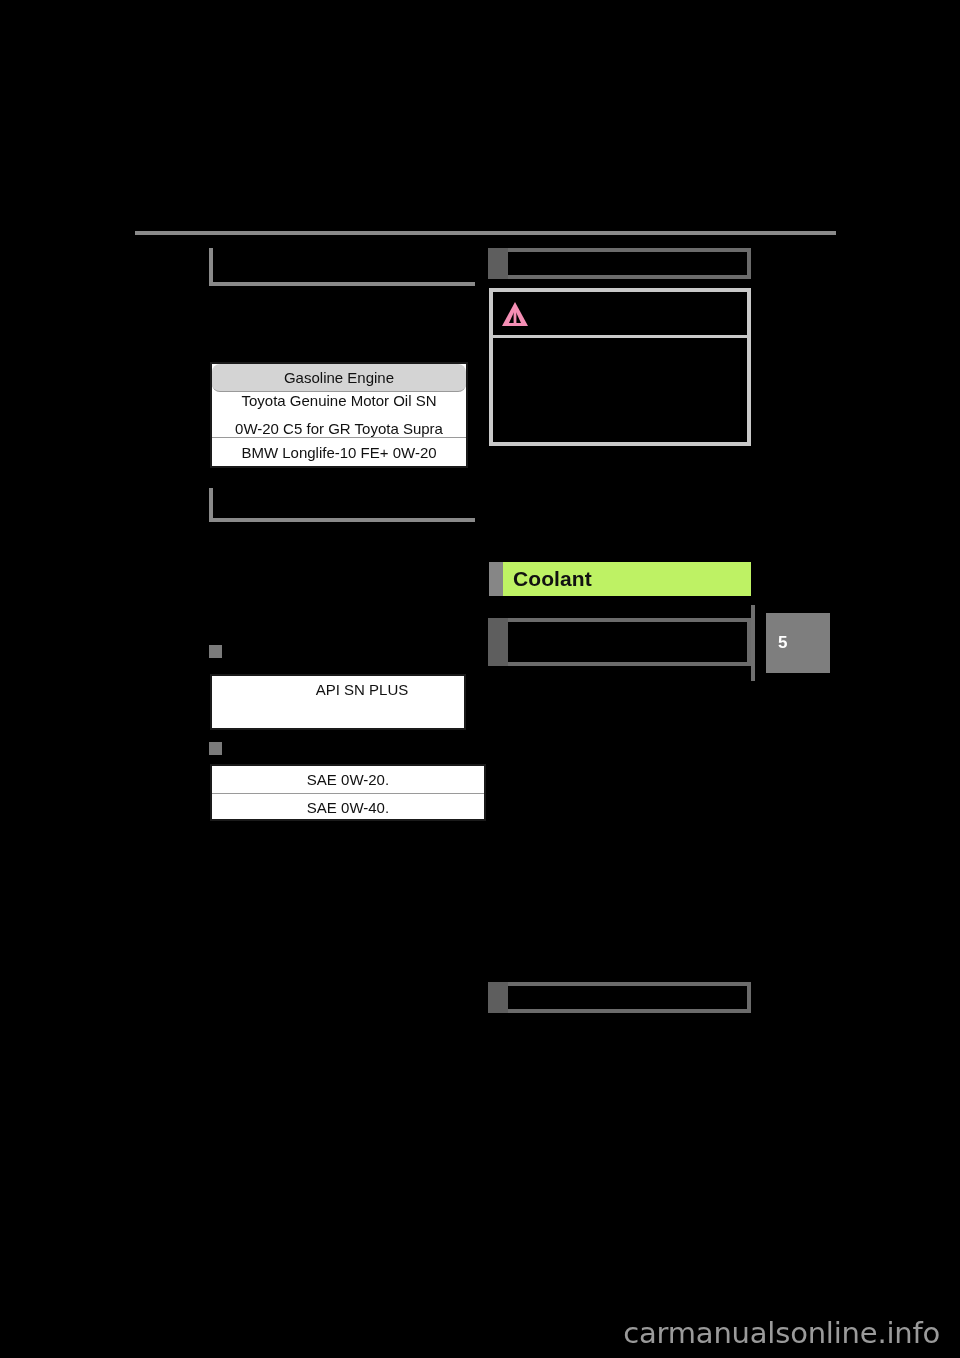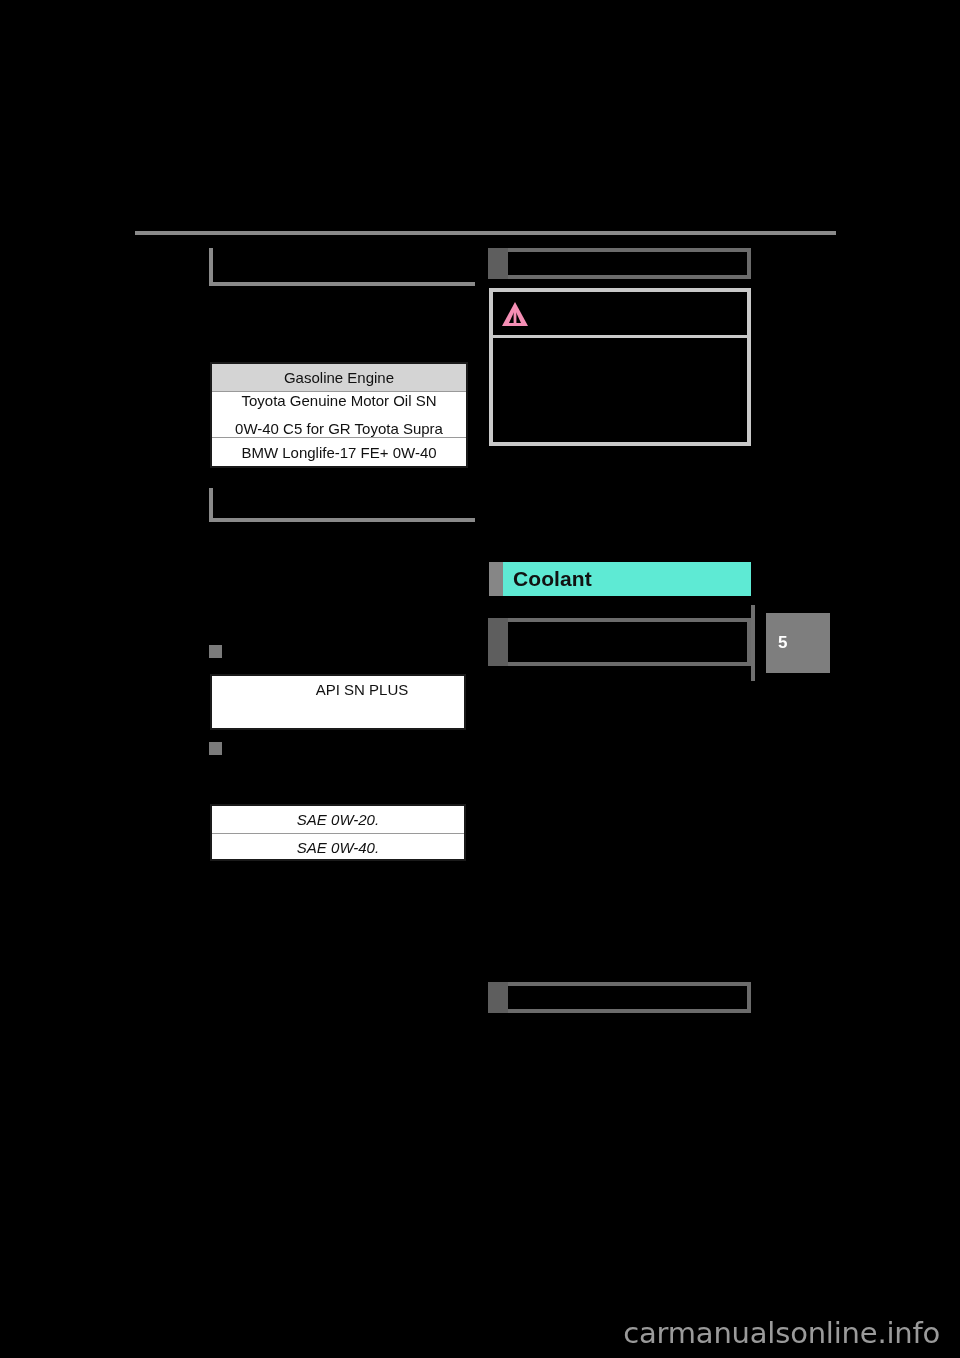--- a/index.html
+++ b/index.html
@@ -57,20 +57,21 @@
     text-align: center;
     padding: 3px 6px;
     font-size: 15px;
     line-height: 19px;
     color: #111111;
   }
   .dtable .row:last-child { border-bottom: none; }
   .dtable .row.head {
     background: #d4d4d4;
     font-weight: normal;
+    border-radius: 8px;
   }
   .dtable .row.two-line { line-height: 20px; }
 
   
   .sqmark {
     position: absolute;
     width: 13px;
     height: 13px;
     background: #7b7b7b;
   }
@@ -100,21 +101,21 @@
     display: flex;
     align-items: stretch;
   }
   .sechead .tab {
     width: 14px;
     background: #868686;
     flex: 0 0 14px;
   }
   .sechead .bar {
     flex: 1 1 auto;
-    background: #5eead4;
+    background: #bef264;
     display: flex;
     align-items: center;
     padding-left: 10px;
     box-sizing: border-box;
   }
   .sechead .bar span {
     font-size: 21px;
     font-weight: bold;
     color: #111111;
     letter-spacing: 0.1px;
@@ -179,36 +180,36 @@
 <div class="page">
 
   <div class="top-rule"></div>
 
   <div class="lbracket" style="left:209px; top:248px; width:262px; height:34px;"></div>
 
   <div class="dtable" style="left:210px; top:362px; width:258px; height:106px;">
     <div class="row head" style="height:28px;">Gasoline Engine</div>
     <div class="row two-line" style="height:46px; flex-direction:column;gap:8px;">
       <div>Toyota Genuine Motor Oil SN</div>
-      <div>0W-40 C5 for GR Toyota Supra</div>
+      <div>0W-20 C5 for GR Toyota Supra</div>
     </div>
-    <div class="row" style="height:28px;">BMW Longlife-17 FE+ 0W-40</div>
+    <div class="row" style="height:28px;">BMW Longlife-10 FE+ 0W-20</div>
   </div>
 
   <div class="lbracket" style="left:209px; top:488px; width:262px; height:30px;"></div>
 
   <div class="sqmark" style="left:209px; top:645px;"></div>
 
   <div class="dtable" style="left:210px; top:674px; width:256px; height:56px;padding-left:48px;">
     <div class="row" style="height:27px;">API SN PLUS</div>
   </div>
 
   <div class="sqmark" style="left:209px; top:742px;"></div>
 
-  <div class="dtable" style="left:210px; top:804px; width:256px; height:57px;font-style:italic;">
+  <div class="dtable" style="left:210px; top:764px; width:276px; height:57px;">
     <div class="row" style="height:28px;">SAE 0W-20.</div>
     <div class="row" style="height:27px;">SAE 0W-40.</div>
   </div>
 
   <div class="subhead" style="left:488px; top:248px; width:263px; height:31px;">
     <div class="tab"></div>
     <div class="bar"></div>
   </div>
 
   <div class="warnbox" style="left:489px; top:288px; width:262px; height:158px;">

